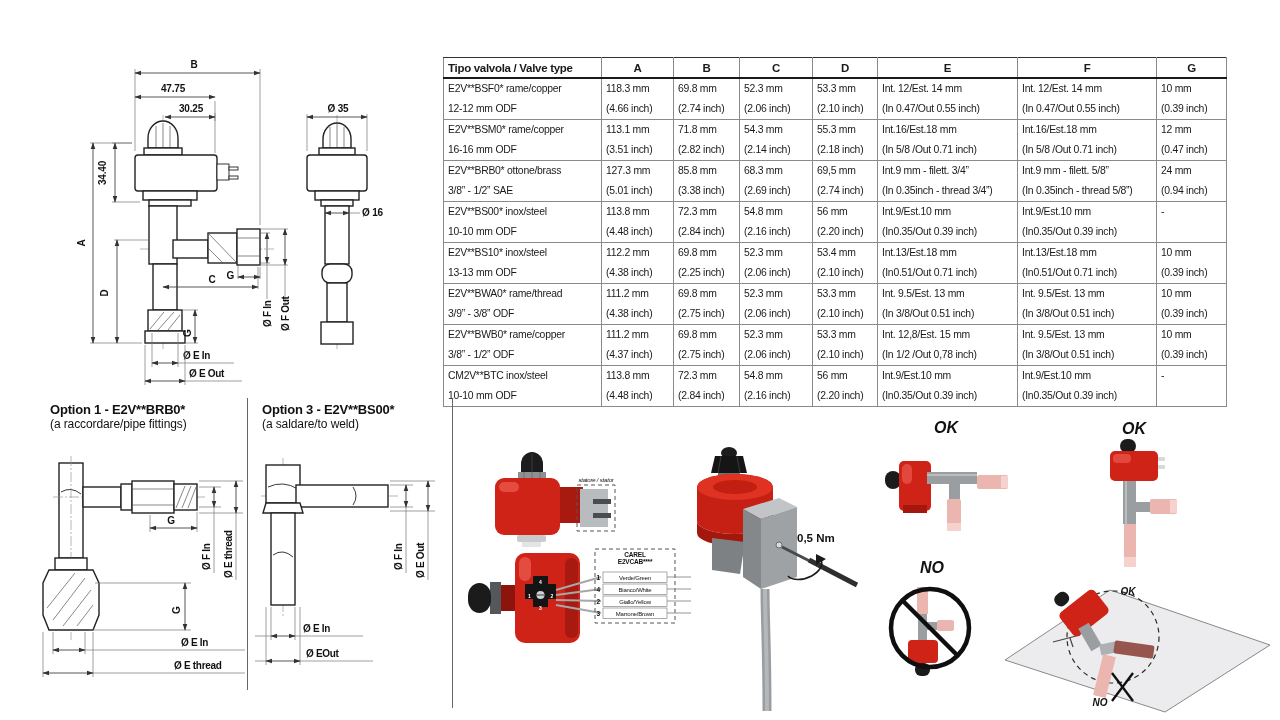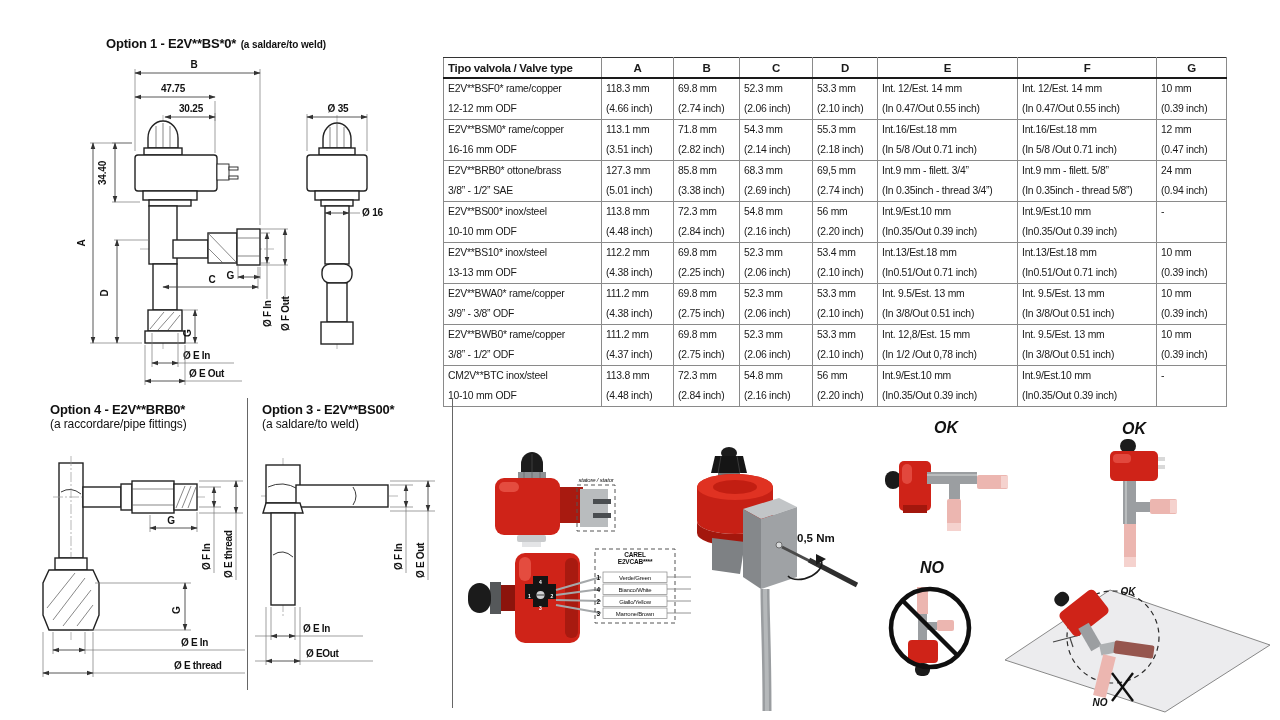--- a/index.html
+++ b/index.html
@@ -45,24 +45,20 @@
   .tiny{font-size:6px;letter-spacing:-0.2px;}
   .tinyb{font-size:6.5px;font-weight:bold;letter-spacing:-0.2px;}
   .wnum{font-size:6.5px;font-weight:bold;}
   .pinnum{font-size:5px;fill:#fff;font-weight:bold;}
 </style>
 </head>
 <body>
 
 <div id="page">
 
-  <div class="abs" style="left:106px;top:34px;">
-    <span class="opt-title">Option 1 - E2V**BS*0*</span>
-    <span class="opt-sub-inline">(a saldare/to weld)</span>
-  </div>
 
   <svg class="abs" style="left:42px;top:27px;" width="380" height="366" viewBox="0 0 380 366">
     <defs>
       <marker id="a1" viewBox="0 0 10 10" refX="9" refY="5" markerWidth="7.5" markerHeight="7.5" orient="auto-start-reverse">
         <path d="M0,1.6 L10,5 L0,8.4 z" fill="#333"></path>
       </marker>
     </defs>
 
     <line class="cl" x1="121" y1="88" x2="121" y2="324"></line>
     <line class="cl" x1="98" y1="222" x2="232" y2="222"></line>
@@ -375,21 +371,21 @@
             <div>Int.13/Est.18 mm</div>
             <div>(In0.51/Out 0.71 inch)</div>
           </td>
           <td>
             <div>10 mm</div>
             <div>(0.39 inch)</div>
           </td>
         </tr>
         <tr>
           <td>
-            <div>E2V**BWA0* rame/copper</div>
+            <div>E2V**BWA0* rame/thread</div>
             <div>3/9” - 3/8” ODF</div>
           </td>
           <td>
             <div>111.2 mm</div>
             <div>(4.38 inch)</div>
           </td>
           <td>
             <div>69.8 mm</div>
             <div>(2.75 inch)</div>
           </td>
@@ -479,21 +475,21 @@
           </td>
           <td>
             <div>-</div>
             <div></div>
           </td>
         </tr>
       </tbody>
   </table>
 
   <div class="abs" style="left:50px;top:402px;">
-    <div class="opt-title">Option 4 - E2V**BRB0*</div>
+    <div class="opt-title">Option 1 - E2V**BRB0*</div>
     <div class="opt-sub">(a raccordare/pipe fittings)</div>
   </div>
 
   <svg class="abs" style="left:33px;top:440px;" width="218" height="252" viewBox="0 0 218 252">
     <defs>
       <marker id="a2" viewBox="0 0 10 10" refX="9" refY="5" markerWidth="7.5" markerHeight="7.5" orient="auto-start-reverse">
         <path d="M0,1.6 L10,5 L0,8.4 z" fill="#333"></path>
       </marker>
     </defs>
     <g>

